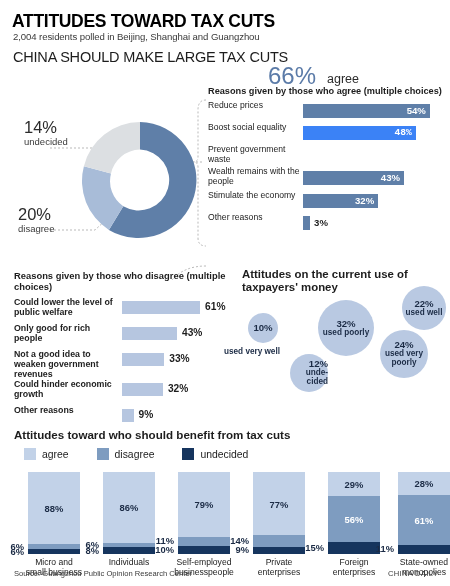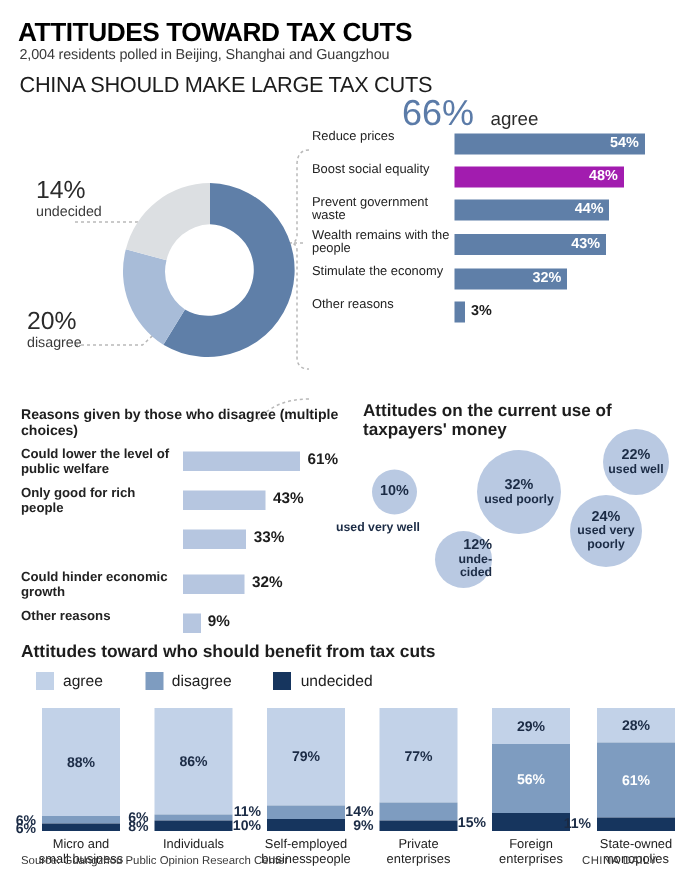--- a/index.html
+++ b/index.html
@@ -194,44 +194,40 @@
   </div>
 
   <div class="lbl-undecided-pct">14%</div>
   <div class="lbl-undecided-txt">undecided</div>
   <div class="lbl-disagree-pct">20%</div>
   <div class="lbl-disagree-txt">disagree</div>
   <div class="lbl-agree-pct">66%</div>
   <div class="lbl-agree-txt">agree</div>
 
   <div class="agree-panel">
+    <div class="panel-head">Reasons given by those who agree (multiple choices)</div>
     <div id="agree-rows">
         <div class="rowA" style="height: 20px;">
           <div class="rlabel">Reduce prices</div>
           <div class="rbarwrap" style="top: 3px;">
             <div class="rbar" style="width: 126.9px; background: rgb(95, 127, 168);">
               <span class="rval">54%</span>
             </div>
           </div>
         </div>
         <div class="rowA" style="height: 20px;">
           <div class="rlabel">Boost social equality</div>
           <div class="rbarwrap" style="top: 3px;">
-            <div class="rbar" style="width: 112.8px; background: #a21caf;">
+            <div class="rbar" style="width: 112.8px; background: #3b82f6; font-family: Liberation Mono, monospace;">
               <span class="rval">48%</span>
             </div>
           </div>
         </div>
         <div class="rowA" style="height: 20px;">
           <div class="rlabel">Prevent government waste</div>
-          <div class="rbarwrap" style="top: 3px;">
-            <div class="rbar" style="width: 103.4px; background: rgb(95, 127, 168);">
-              <span class="rval">44%</span>
-            </div>
-          </div>
         </div>
         <div class="rowA" style="height: 22px;">
           <div class="rlabel">Wealth remains with the people</div>
           <div class="rbarwrap" style="top: 4px;">
             <div class="rbar" style="width: 101.05px; background: rgb(95, 127, 168);">
               <span class="rval">43%</span>
             </div>
           </div>
         </div>
         <div class="rowA" style="height: 20px;">
@@ -266,20 +262,21 @@
         </div>
         <div class="rowD" style="height: 26px;">
           <div class="rlabel">Only good for rich people</div>
           <div class="rbarwrap" style="top: 3px;">
             <div class="rbar" style="width: 55.04px;">
               <span class="rval">43%</span>
             </div>
           </div>
         </div>
         <div class="rowD" style="height: 30px;">
+          <div class="rlabel">Not a good idea to weaken government revenues</div>
           <div class="rbarwrap" style="top: 3px;">
             <div class="rbar" style="width: 42.24px;">
               <span class="rval">33%</span>
             </div>
           </div>
         </div>
         <div class="rowD" style="height: 26px;">
           <div class="rlabel">Could hinder economic growth</div>
           <div class="rbarwrap" style="top: 3px;">
             <div class="rbar" style="width: 40.96px;">

